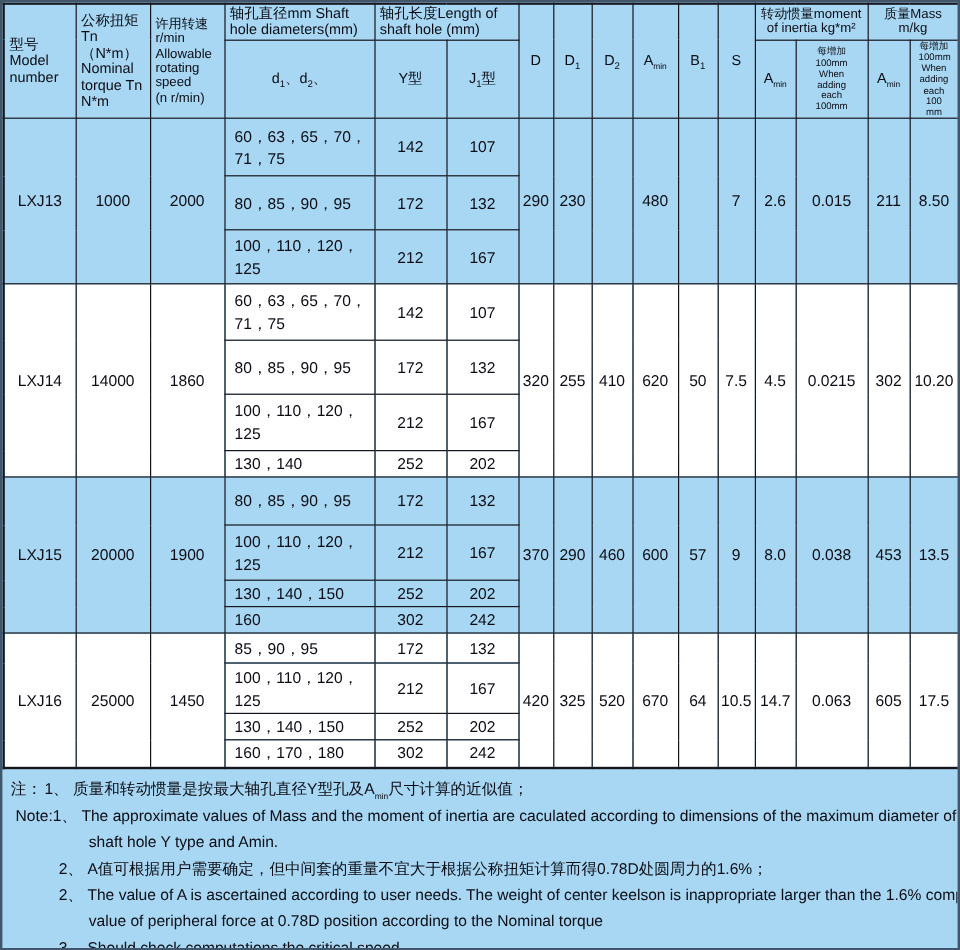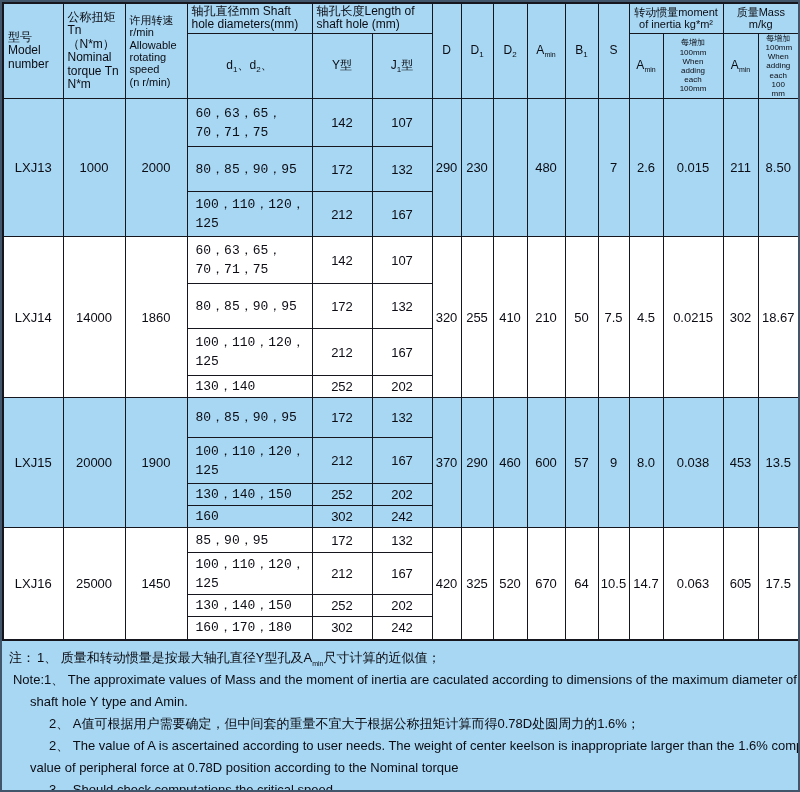--- a/index.html
+++ b/index.html
@@ -14,29 +14,29 @@
   }
   .spec th,.spec td{
     border:1px solid #16161e;padding:0;margin:0;
     text-align:center;vertical-align:middle;
     font-weight:normal;font-size:13px;overflow:hidden;
   }
   tr.blue{background:#a7d7f2;}
   tr.white{background:#ffffff;}
   .spec th{font-size:12px;line-height:1.12;margin-top:35px;}
   th.lft{text-align:left;padding:1px 0 1px 4px;}
-  td.dl{text-align:left;padding:1px 2px 1px 8px;line-height:19px;font-family:Liberation Mono, monospace;}
+  td.dl{text-align:left;padding:1px 2px 1px 8px;line-height:19px;}
   sub{font-size:8px;line-height:0;}
   sub.tiny{font-size:7px;}
   th.ghead{font-size:11px;}
   th.small3{font-size:8px;line-height:1.15;padding:0 7px;}
   .notes{padding-top:6px;}
   .nl{padding-left:7px;height:22px;line-height:22px;font-size:13px;white-space:nowrap;overflow:hidden;}
   .nl.num{padding-left:47px;}
-  .nl.cont{padding-left:28px;}
+  .nl.cont{padding-left:72px;}
   .lead{display:inline-block;}
   .lead.lz{width:28px;}
   .lead.le{width:35px;text-align:right;}
 </style>
 </head>
 <body>
 
 <table class="spec">
   <colgroup>
     <col style="width:60px">
@@ -155,27 +155,27 @@
     <tr class="white" style="height:47px">
       <td rowspan="4">LXJ14</td>
       <td rowspan="4">14000</td>
       <td rowspan="4">1860</td>
       <td class="dl">60，63，65，70，71，75</td>
       <td>142</td>
       <td>107</td>
       <td rowspan="4">320</td>
       <td rowspan="4">255</td>
       <td rowspan="4">410</td>
-      <td rowspan="4">210</td>
+      <td rowspan="4">620</td>
       <td rowspan="4">50</td>
       <td rowspan="4">7.5</td>
       <td rowspan="4">4.5</td>
       <td rowspan="4">0.0215</td>
       <td rowspan="4">302</td>
-      <td rowspan="4">18.67</td>
+      <td rowspan="4">10.20</td>
     </tr>
     <tr class="white" style="height:45px">
       <td class="dl">80，85，90，95</td>
       <td>172</td>
       <td>132</td>
     </tr>
     <tr class="white" style="height:47px">
       <td class="dl">100，110，120，125</td>
       <td>212</td>
       <td>167</td>

